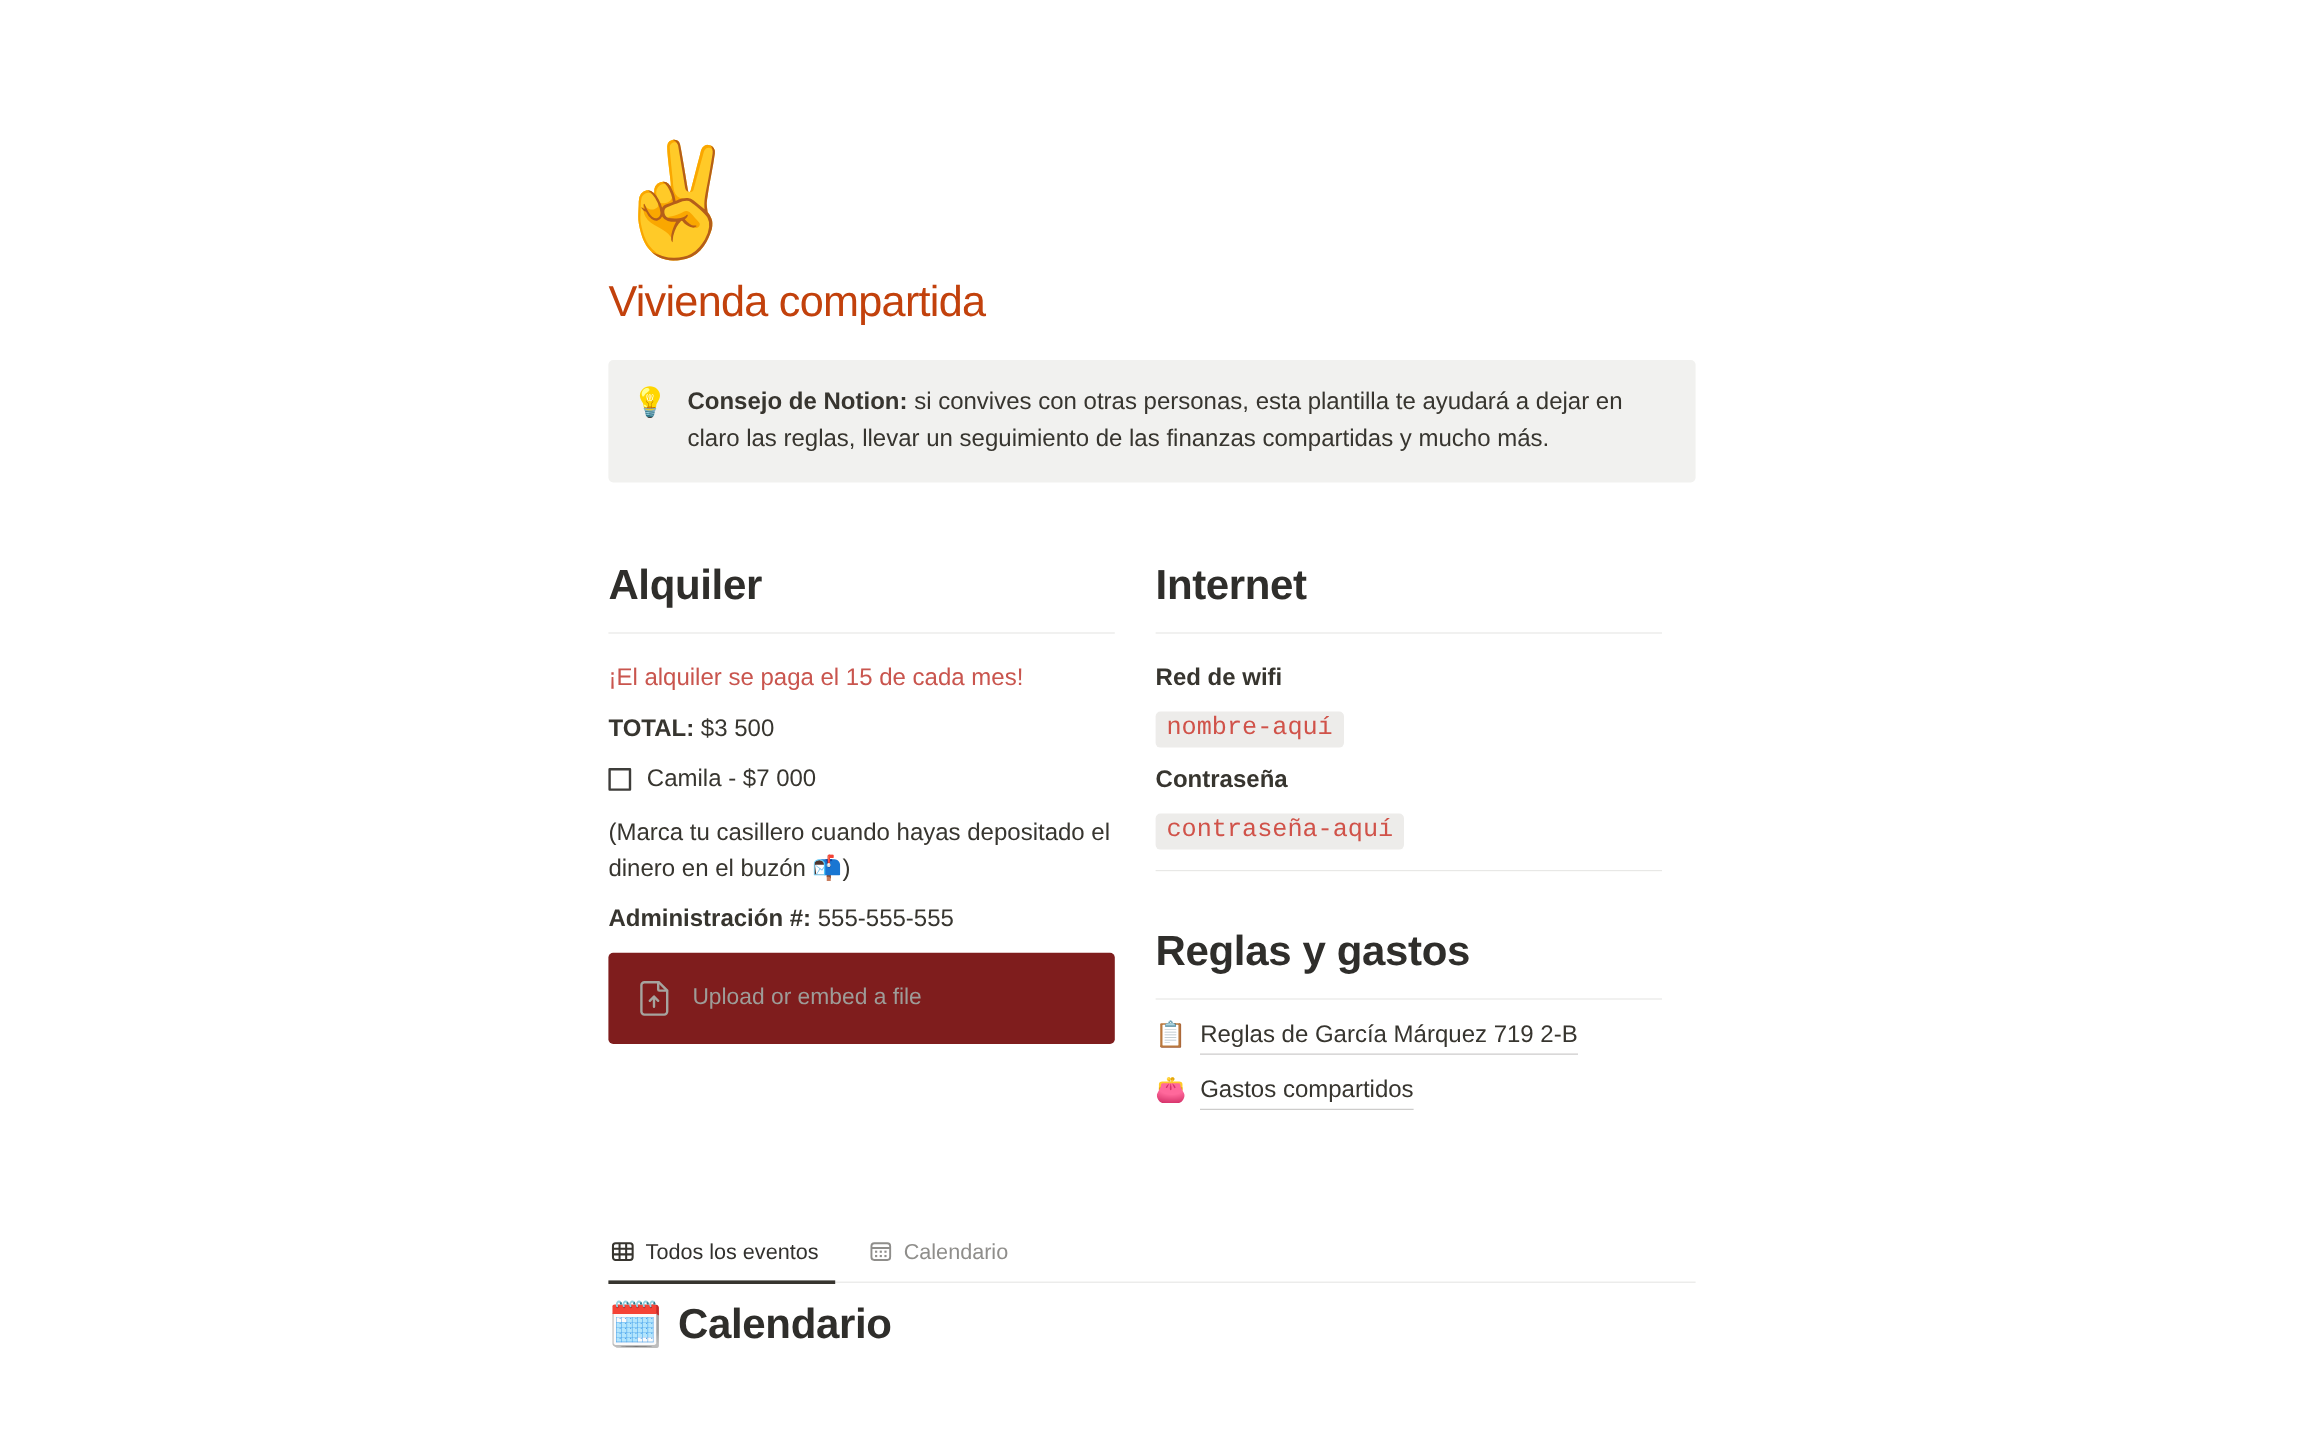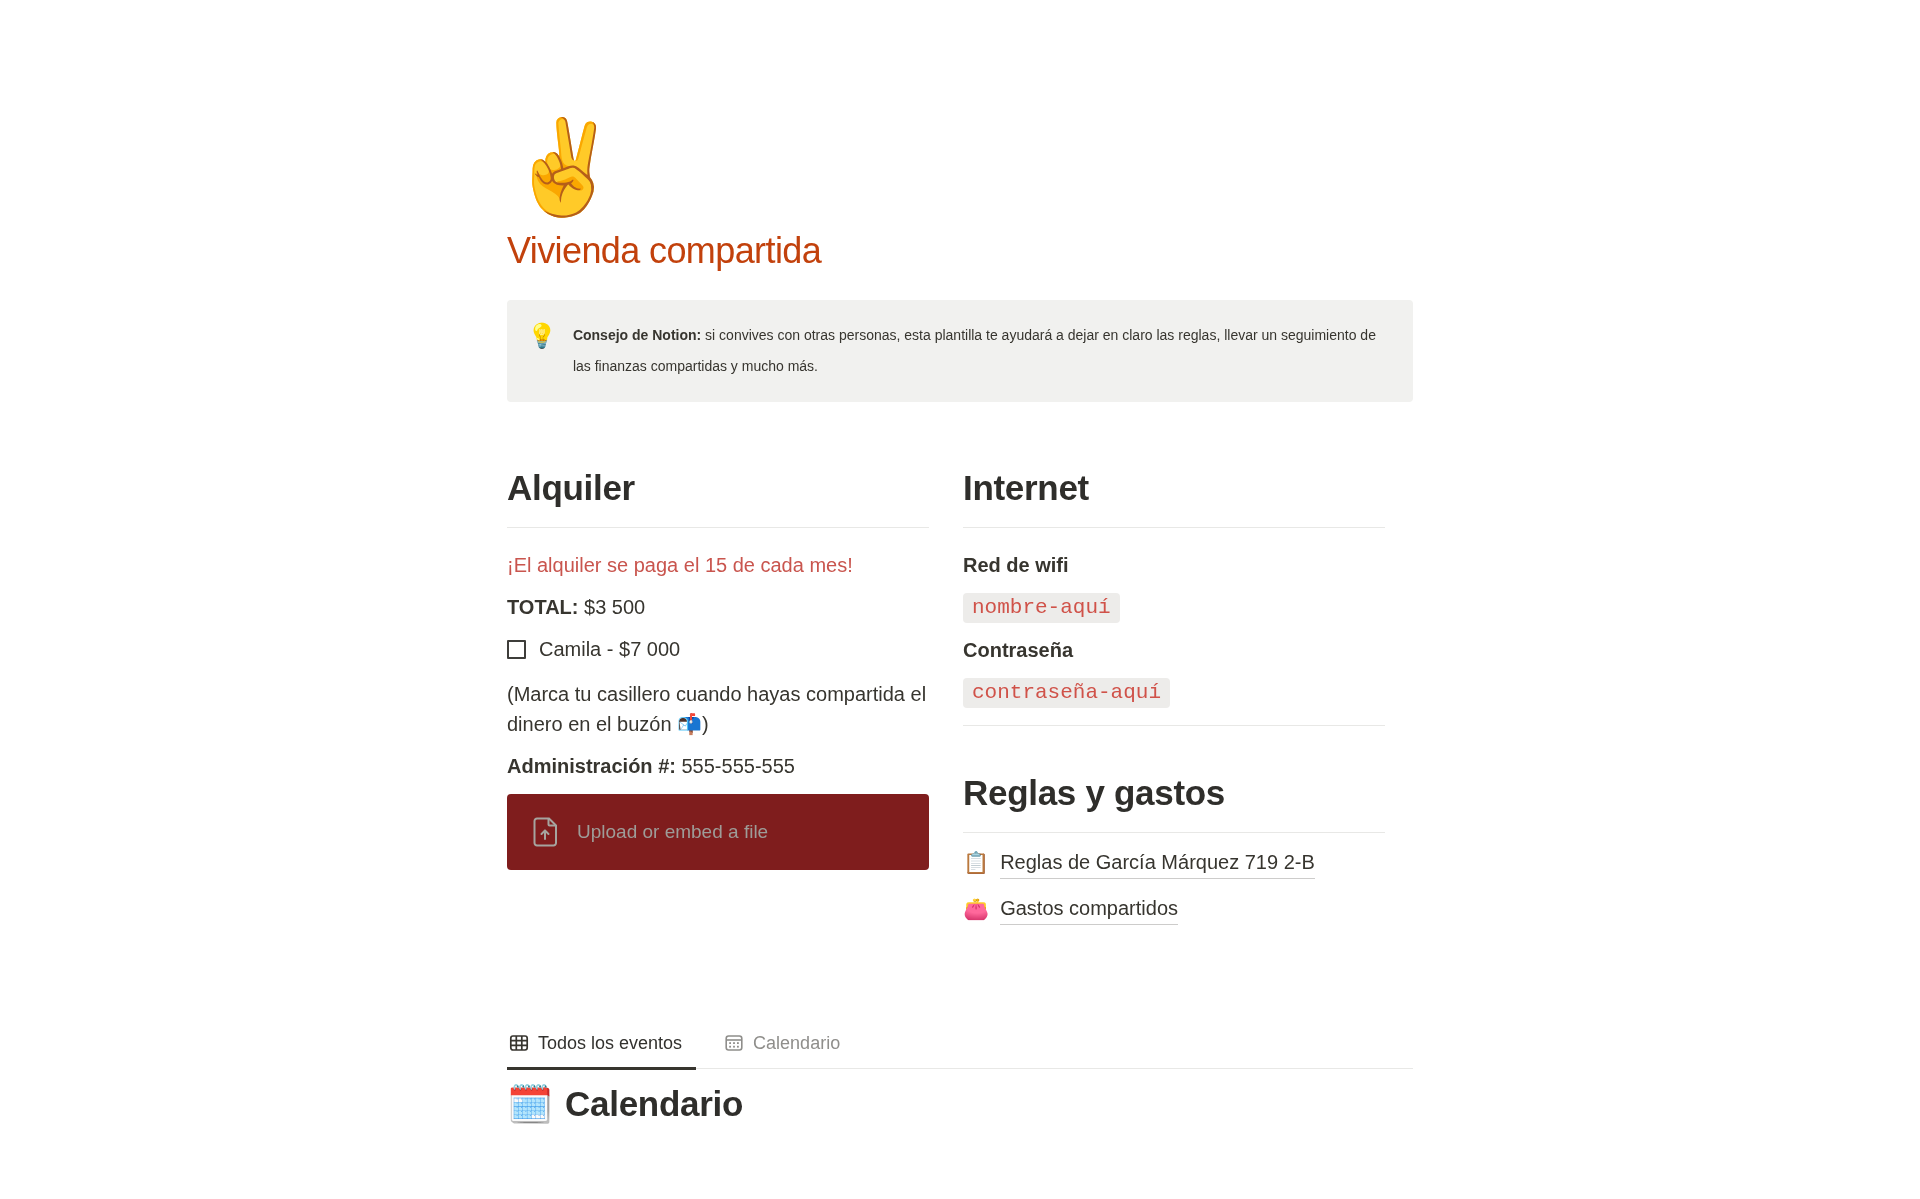--- a/index.html
+++ b/index.html
@@ -31,21 +31,21 @@
   .callout {
     margin-top: 28px;
     background: #F1F1EF;
     border-radius: 4px;
     padding: 20px 22px 20px 20px;
     display: flex;
     gap: 16px;
     align-items: flex-start;
   }
   .callout-icon { font-size: 24px; line-height: 31px; }
-  .callout-text { font-size: 14px; line-height: 31px; }
+  .callout-text { font-size: 20px; line-height: 31px; }
   .callout-text b { font-weight: 700; }
   
   .columns {
     margin-top: 66px;
     display: grid;
     grid-template-columns: 422px 422px;
     column-gap: 34px;
   }
   h2.section-heading {
     font-size: 35px;
@@ -186,21 +186,21 @@
 
       <div class="para notice">¡El alquiler se paga el 15 de cada mes!</div>
 
       <div class="para"><span class="b">TOTAL:</span><span> $3 500</span></div>
 
       <div class="todo-row">
         <span class="todo-checkbox"></span>
         <span>Camila - $7 000</span>
       </div>
 
-      <div class="para note">(Marca tu casillero cuando hayas compartida el dinero en el buzón 📬)</div>
+      <div class="para note">(Marca tu casillero cuando hayas depositado el dinero en el buzón 📬)</div>
 
       <div class="para"><span class="b">Administración #:</span><span> 555-555-555</span></div>
 
 
       <div class="upload-block">
         <span style="display:inline-flex">
           <svg width="27" height="30" viewBox="0 0 27 30" fill="none">
             <path d="M5 1.5 h12 l7 7 v17.5 a2.5 2.5 0 0 1 -2.5 2.5 h-16.5 a2.5 2.5 0 0 1 -2.5 -2.5 v-22 a2.5 2.5 0 0 1 2.5 -2.5 z" stroke="#A6A49F" stroke-width="2"></path>
             <path d="M16.5 1.8 v5.7 a1 1 0 0 0 1 1 h5.7" stroke="#A6A49F" stroke-width="2" fill="none"></path>
             <path d="M13 22 v-8 M9.5 17 l3.5 -3.6 3.5 3.6" stroke="#A6A49F" stroke-width="2" stroke-linecap="round" stroke-linejoin="round"></path>

